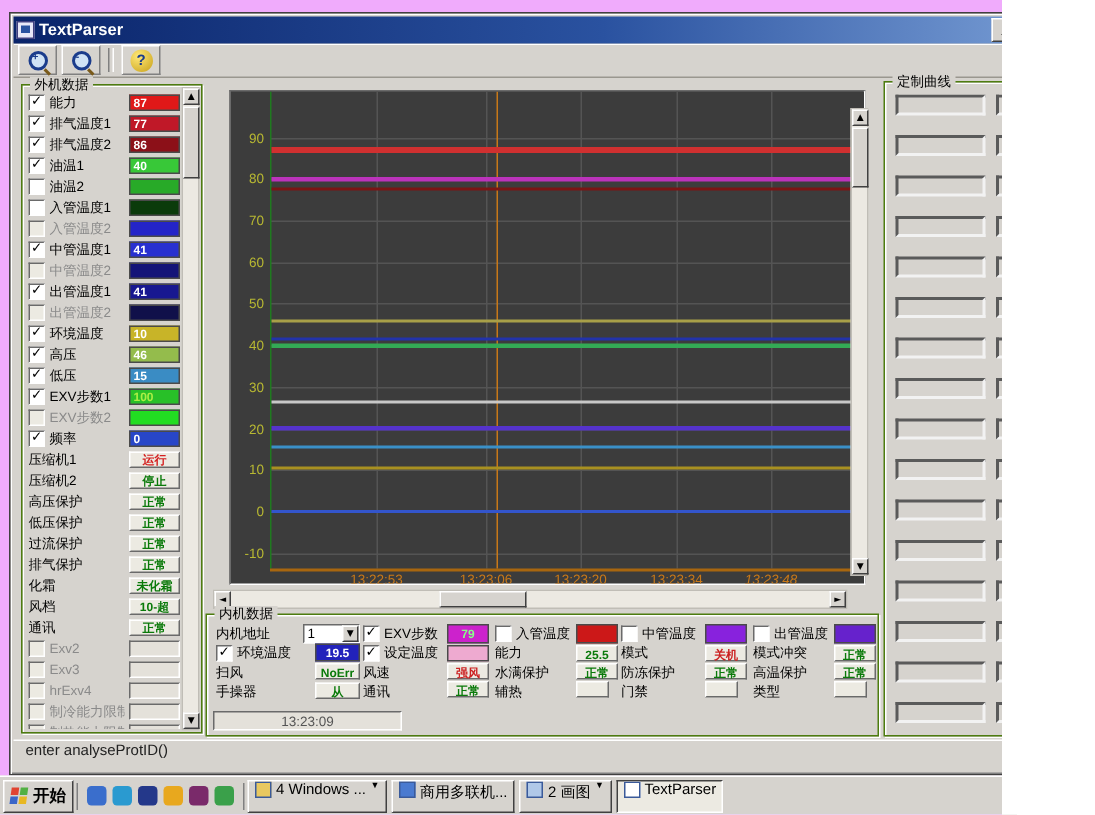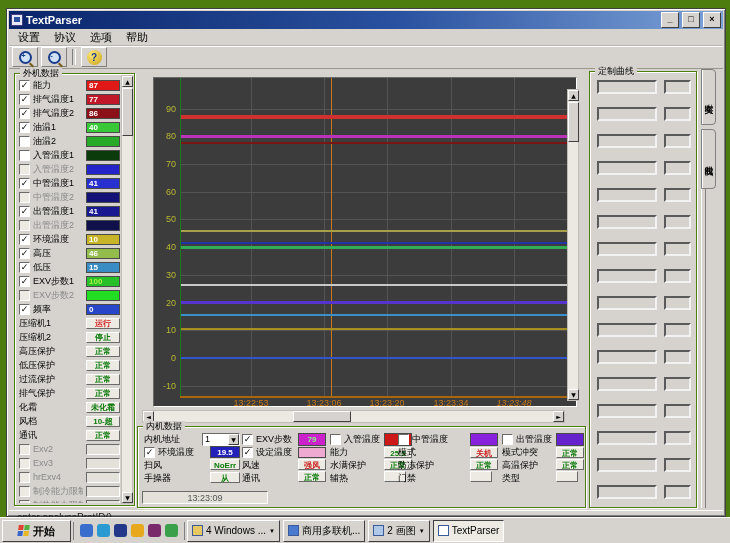--- a/index.html
+++ b/index.html
@@ -1,17 +1,17 @@
 <!DOCTYPE html>
 <html><head>
 <meta charset="utf-8">
 <style>
   html,body{margin:0;padding:0;background:#fff;}
   body{width:730px;height:543px;overflow:hidden;font-family:"Liberation Sans","DejaVu Sans",sans-serif;}
-  .screen{position:relative;width:730px;height:543px;background:#4d7c0f;overflow:hidden;}
+  .screen{position:relative;width:668px;height:543px;background:#f0abfc;overflow:hidden;}
 
   
   .window{position:absolute;left:6px;top:8px;width:720px;height:509px;background:#d6d3ce;
     border:1px solid #404040;box-shadow:inset 1px 1px 0 #fff,inset -1px -1px 0 #808080;box-sizing:border-box;padding:2px;}
   .titlebar{height:18px;background:linear-gradient(90deg,#0a246a 0%,#2a52a0 55%,#7da2d8 100%);
     display:flex;align-items:center;padding:0 2px;gap:3px;}
   .app-ico{width:12px;height:12px;background:#e8e8f8;border:1px solid #404080;box-sizing:border-box;flex:none;}
   .app-ico::after{content:"";display:block;margin:2px;height:5px;background:#2a52a0;}
   .title-text{color:#fff;font-weight:bold;font-size:11px;flex:1;white-space:nowrap;}
   .tb-btn{width:16px;height:14px;background:#d6d3ce;border:1px solid;border-color:#fff #404040 #404040 #fff;
@@ -84,53 +84,47 @@
   .bbox.lite{background:#eceae2;border-color:#fff #6a6a6a #6a6a6a #fff;border-style:solid;border-width:1px;}
   .dd{width:38px;height:13px;background:#fff;border:1px solid;border-color:#6a6a6a #fff #fff #6a6a6a;display:flex;box-sizing:border-box;}
   .dd-val{flex:1;font-size:9px;line-height:11px;padding-left:2px;}
   .dd-btn{width:11px;background:#d6d3ce;border:1px solid;border-color:#fff #404040 #404040 #fff;font:6px/9px "DejaVu Sans",sans-serif;text-align:center;box-sizing:border-box;}
   .tstamp{position:absolute;left:4px;top:64px;width:126px;height:13px;background:#e4e1da;border:1px solid;border-color:#6a6a6a #fff #fff #6a6a6a;
     font:9px/12px "Liberation Sans",sans-serif;text-align:center;color:#555;box-sizing:border-box;}
 
   
   .taskbar{position:absolute;left:0;top:517px;width:730px;height:26px;background:#d6d3ce;border-top:1px solid #fff;box-sizing:border-box;
     display:flex;align-items:center;padding:0 2px;gap:2px;}
-  .start-btn{height:20px;display:flex;align-items:center;gap:3px;padding:0 15px;background:#d6d3ce;
+  .start-btn{height:20px;display:flex;align-items:center;gap:3px;padding:0 4px;background:#d6d3ce;
     border:1px solid;border-color:#fff #404040 #404040 #fff;font:bold 11px/18px "Liberation Sans",sans-serif;flex:none;}
   .winflag{width:12px;height:12px;display:grid;grid-template-columns:5px 5px;grid-template-rows:5px 5px;gap:1px;transform:skewX(-8deg);}
   .winflag span{display:block;}
   .ql{display:flex;align-items:center;gap:4px;padding:0 6px;flex:none;border-left:1px solid #808080;border-right:1px solid #808080;height:18px;}
   .ql-ico{width:13px;height:13px;border-radius:3px;flex:none;}
-  .task-btn{height:20px;display:flex;align-items:center;gap:3px;padding:0 4px;background:#d6d3ce;flex:none;
+  .task-btn{height:20px;display:flex;gap:3px;padding:0 4px;background:#d6d3ce;flex:none;
     border:1px solid;border-color:#fff #404040 #404040 #fff;font-size:10px;white-space:nowrap;overflow:hidden;}
   .task-btn.active{background:#eceae2;border-color:#404040 #fff #fff #404040;}
   .task-ico{width:11px;height:11px;flex:none;border:1px solid #3a5a9a;background:#fff;box-sizing:border-box;}
   .task-dd{font-size:6px;}
   .tray{margin-left:auto;height:20px;display:flex;align-items:center;gap:3px;padding:0 5px;border:1px solid;border-color:#808080 #fff #fff #808080;flex:none;}
   .tray-ico{width:11px;height:11px;border-radius:2px;flex:none;}
   .clock{font-size:10px;padding-left:2px;}
 </style>
 </head>
 <body>
 
 <div class="screen">
   <div class="window">
     <div class="titlebar">
       <span class="app-ico"></span>
       <span class="title-text">TextParser</span>
       <span class="tb-btn">_</span>
       <span class="tb-btn">□</span>
       <span class="tb-btn">×</span>
     </div>
-    <div class="menubar" id="menubar">
-        <span class="menu-item">设置</span>
-        <span class="menu-item">协议</span>
-        <span class="menu-item">选项</span>
-        <span class="menu-item">帮助</span>
-      </div>
     <div class="toolbar">
       <span class="tool-btn">
           <span class="mag">
             <span class="mag-sign">+</span>
           </span>
         </span>
       <span class="tool-btn">
           <span class="mag">
             <span class="mag-sign">-</span>
           </span>
@@ -420,21 +414,21 @@
             <div class="bp-lrow">
               <span>辅热</span>
             </div>
           </div>
           <div class="bp-col" style="left: 246px;">
             <span class="bbox" style="display: block; width: 28px; height: 13px; background: rgb(204, 24, 24);"></span>
             <span class="bbox lite" style="display: block; width: 28px; height: 11px; color: rgb(10, 122, 10);">25.5</span>
             <span class="bbox lite" style="display: block; width: 28px; height: 11px; color: rgb(10, 122, 10);">正常</span>
             <span class="bbox lite" style="display: block; width: 22px; height: 11px;"></span>
           </div>
-          <div class="bp-col" style="left: 260px; width: 54px;">
+          <div class="bp-col" style="left: 276px; width: 54px;">
             <div class="bp-lrow">
               <span class="cb"></span>
               <span>中管温度</span>
             </div>
             <div class="bp-lrow">
               <span>模式</span>
             </div>
             <div class="bp-lrow">
               <span>防冻保护</span>
             </div>

